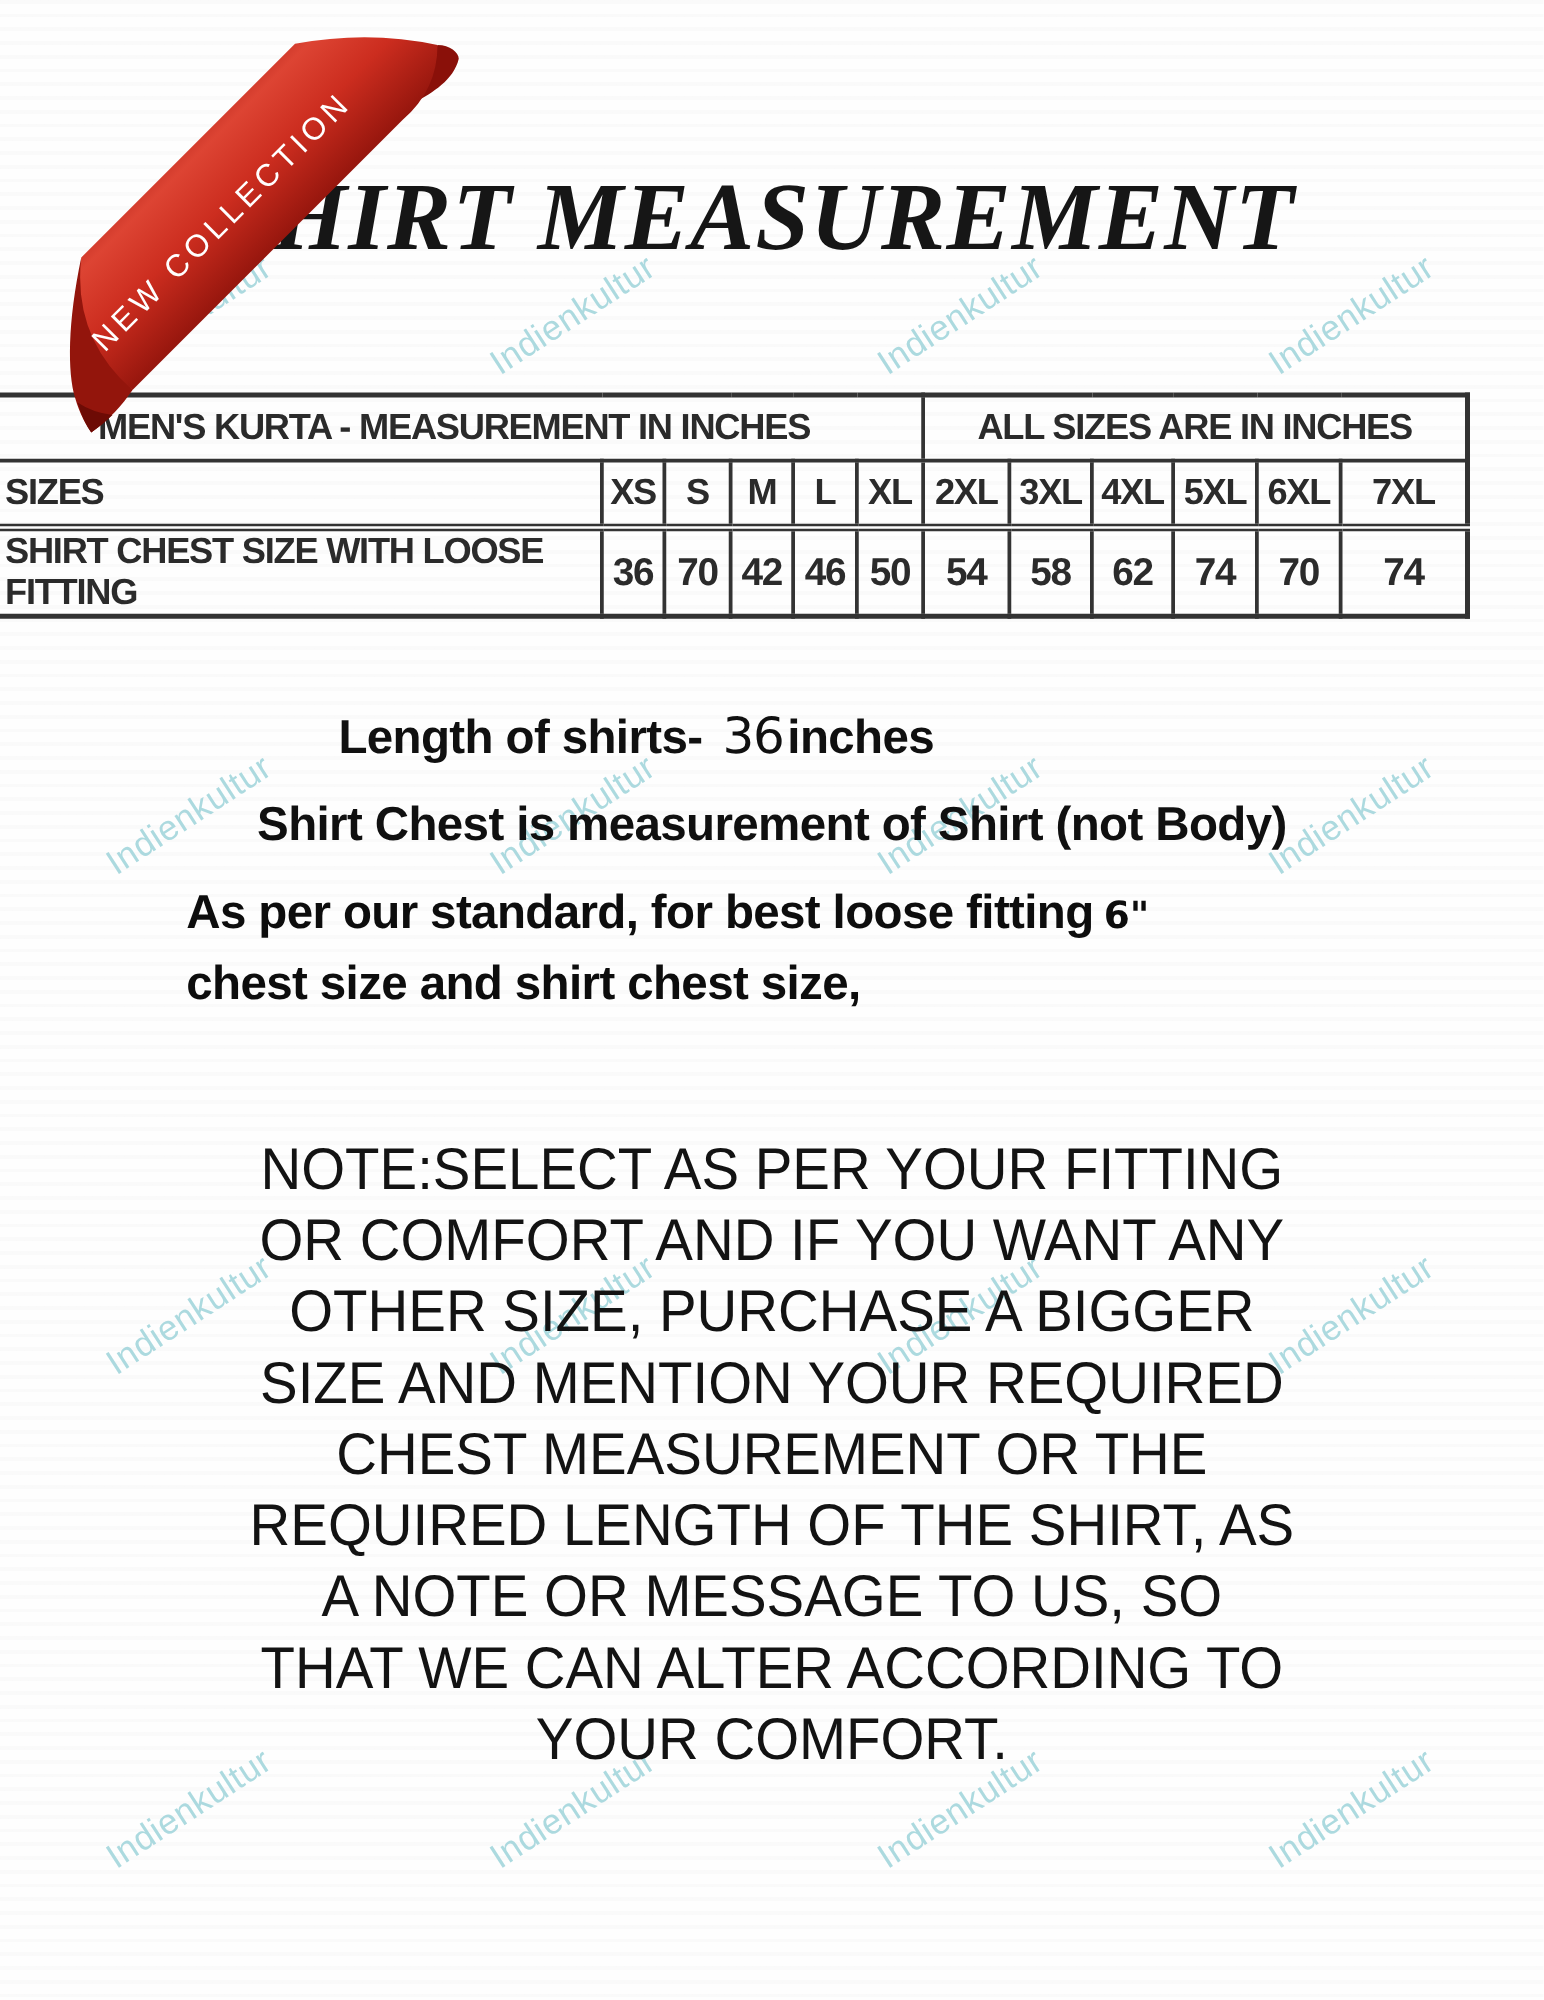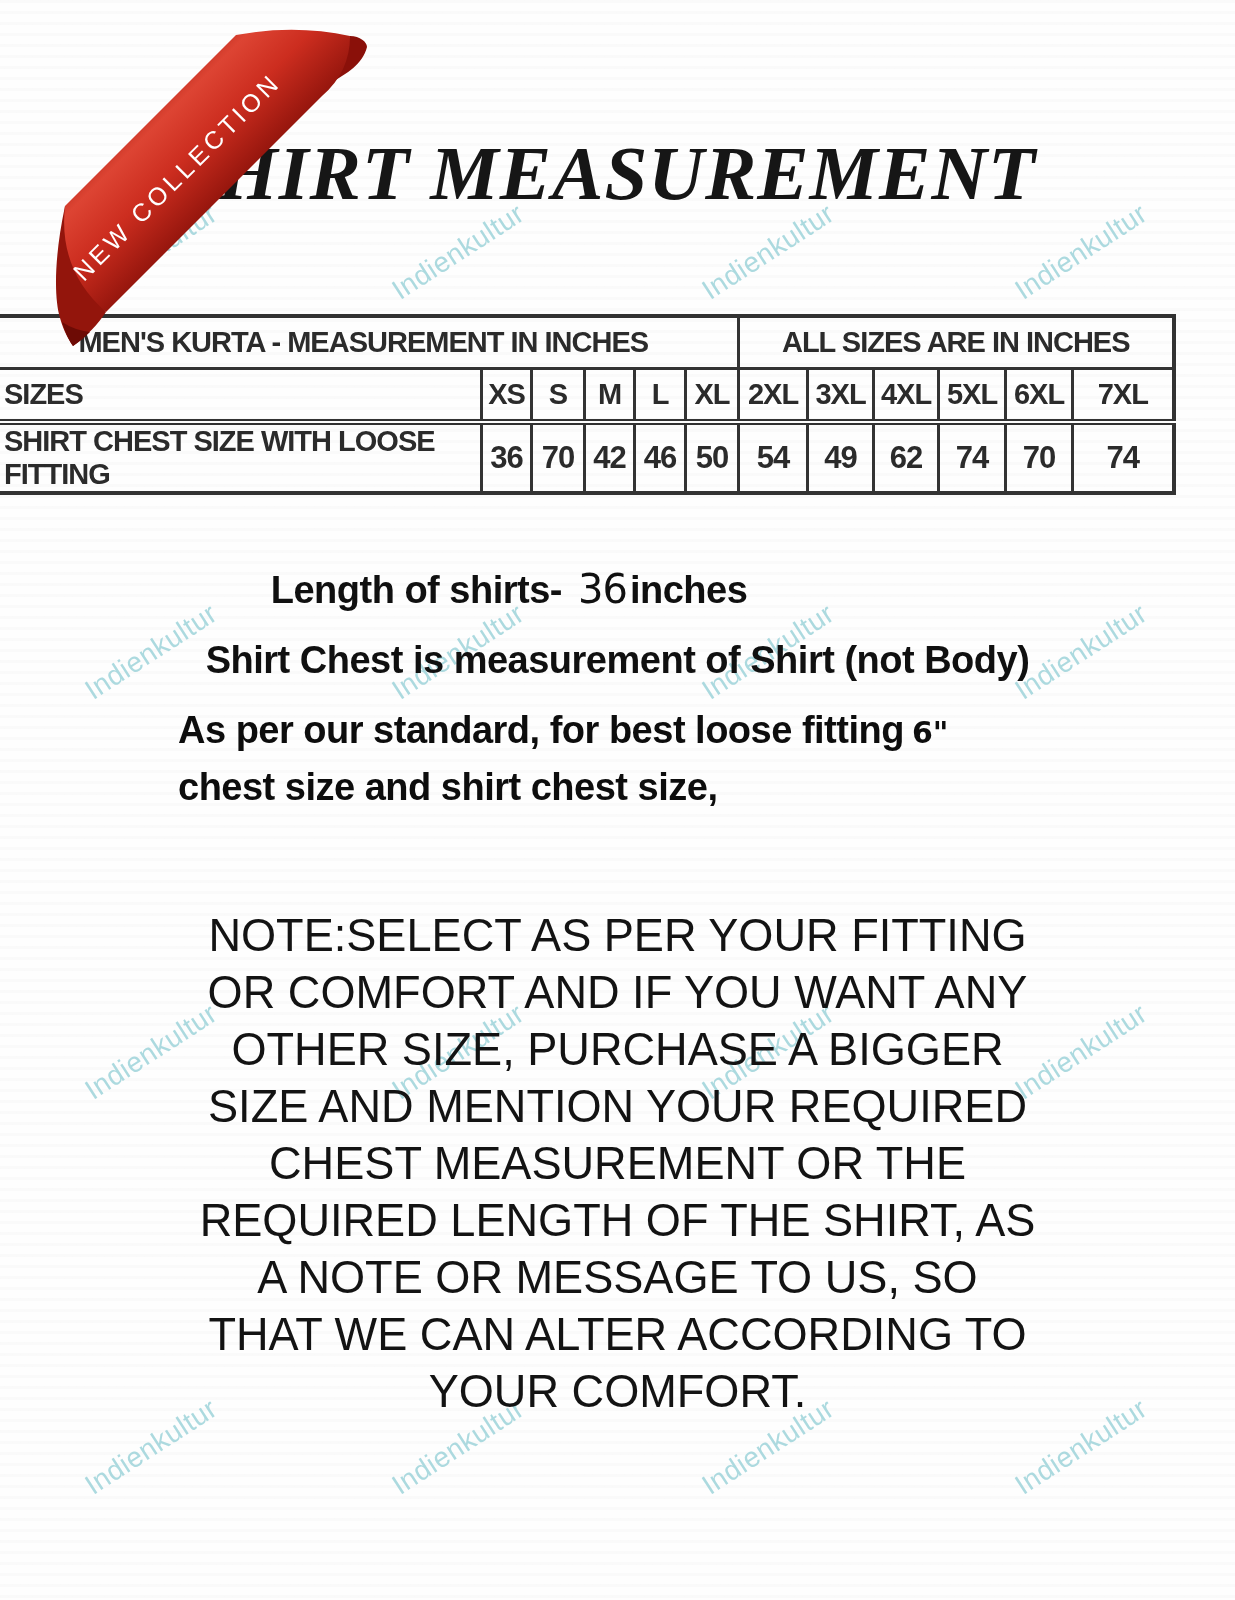--- a/index.html
+++ b/index.html
@@ -76,21 +76,21 @@
   }
   .chest-note{
     position:absolute;top:639px;left:0;width:1235px;
     text-align:center;font-weight:700;font-size:38px;color:#101010;
     letter-spacing:-0.5px;white-space:nowrap;
   }
   
   .fitting-para{
     position:absolute;top:703px;left:149px;
     font-weight:700;font-size:38px;line-height:55px;
-    letter-spacing:-0.5px;color:#0d0d0d;white-space:nowrap;margin-left:29px;
+    letter-spacing:-0.5px;color:#0d0d0d;white-space:nowrap;
   }
   .fitting-para .inch{
     font-family:"DejaVu Sans", sans-serif;font-weight:600;font-size:30px;
     letter-spacing:0;margin-left:8px;
   }
   
   .big-note{
     position:absolute;top:906px;left:0;width:1235px;
     transform:scaleX(0.96);transform-origin:50% 0;
     text-align:center;color:#131313;
@@ -167,21 +167,21 @@
         <td>7XL</td>
       </tr>
       <tr class="chest-row">
         <td class="rowlabel">SHIRT CHEST SIZE WITH LOOSE FITTING</td>
         <td>36</td>
         <td>70</td>
         <td>42</td>
         <td>46</td>
         <td>50</td>
         <td>54</td>
-        <td>49</td>
+        <td>58</td>
         <td>62</td>
         <td>74</td>
         <td>70</td>
         <td>74</td>
       </tr>
     </tbody>
       </table>
 
     <div class="length-line">
       <span>Length of shirts-</span><span class="num">36</span><span>inches</span>

